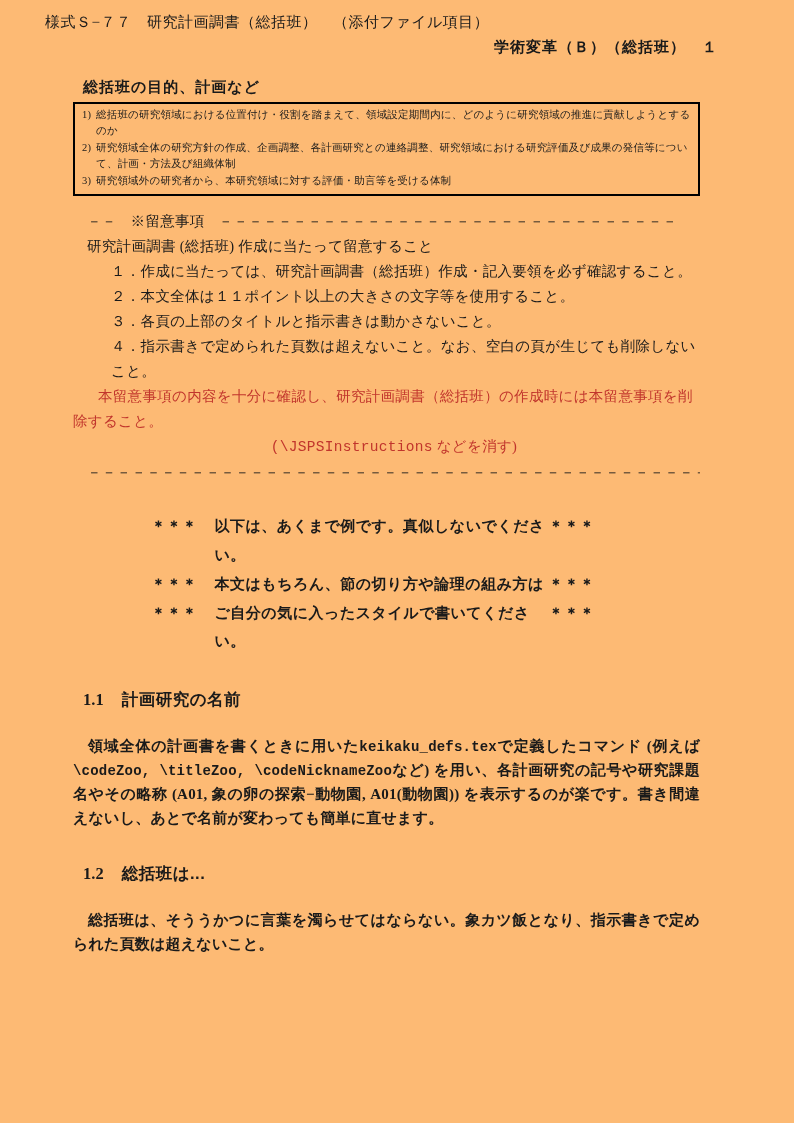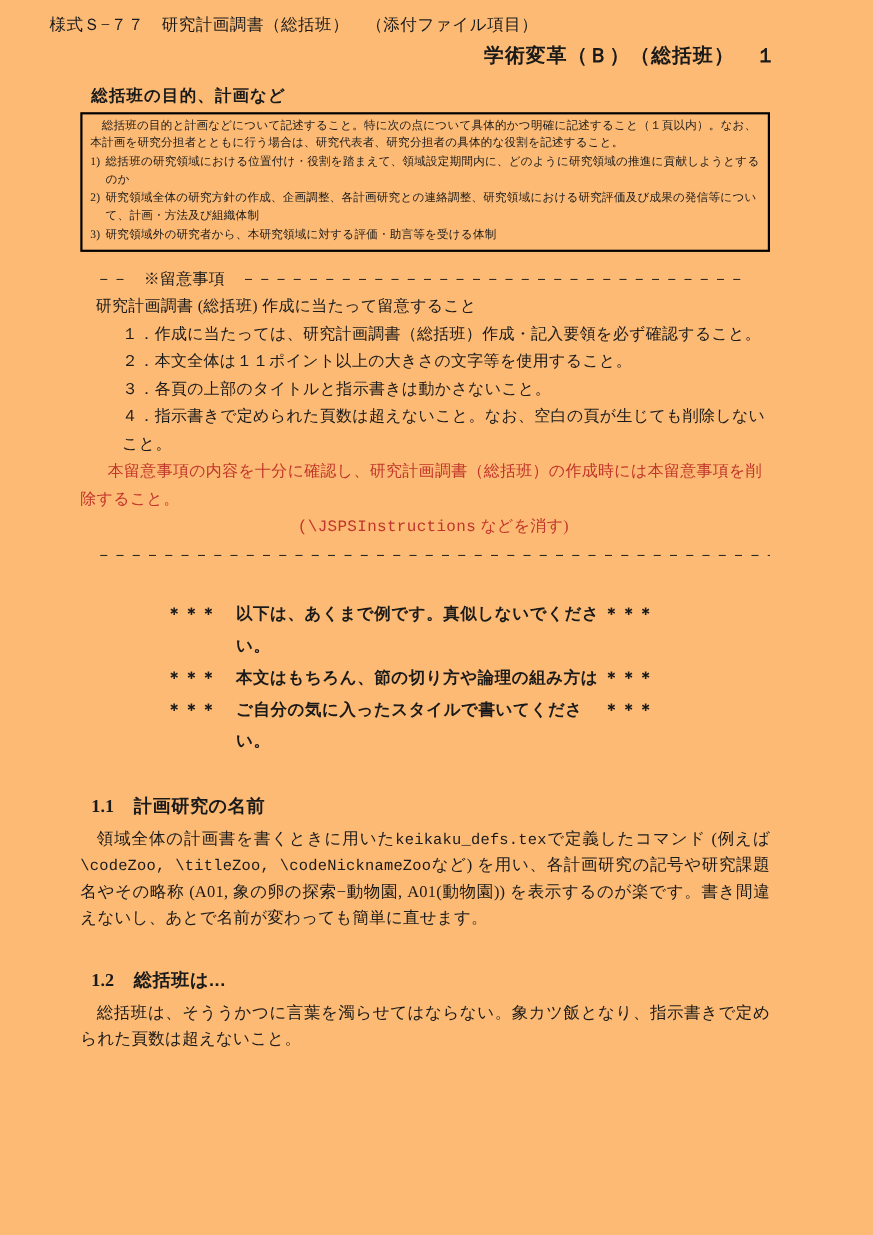--- a/index.html
+++ b/index.html
@@ -13,22 +13,22 @@
     overflow:hidden;
   }
   .serif{font-family:"Liberation Serif","DejaVu Serif",serif;}
   .mono{font-family:"Liberation Mono","DejaVu Sans Mono",monospace;}
 
   .form-label{
     position:absolute;left:45px;top:13px;
     font-size:15px;letter-spacing:.5px;
   }
   .header-right{
-    position:absolute;right:88px;top:38px;
-    font-size:18px;font-weight:bold;
+    position:absolute;right:76px;top:38px;
+    font-size:15px;font-weight:bold;
     font-family:"Liberation Sans","DejaVu Sans",sans-serif;
     letter-spacing:1px;
   }
 
   .content{
     position:absolute;left:73px;top:78px;width:627px;
   }
   .box-title{
     font-size:15px;font-weight:bold;
     font-family:"Liberation Sans","DejaVu Sans",sans-serif;
@@ -75,41 +75,41 @@
   }
   .sec-heading .sec-num{
     font-family:"Liberation Serif","DejaVu Serif",serif;
     margin-right:18px;
   }
   .sec-heading .sec-ttl{
     font-family:"Liberation Sans","DejaVu Sans",sans-serif;
     letter-spacing:.5px;
   }
   .body-para{
-    margin:8px 0 0 0;
+    margin:24px 0 0 0;
     font-size:15px;line-height:1.57;
     text-align:justify;text-indent:1em;
     letter-spacing:.2px;
+    font-weight:bold;
   }
   .body-para .mono{font-size:14px;}
 </style>
 </head>
 <body>
 
 <div class="page">
 
   <div class="form-label serif">様式Ｓ−７７　研究計画調書（総括班）　（添付ファイル項目）</div>
   <div class="header-right">学術変革（Ｂ）（総括班）　１</div>
 
   <div class="content">
 
     <div class="box-title">総括班の目的、計画など</div>
 
     <div class="instruction-box">
-      <p>総括班の目的と計画などについて記述すること。特に次の点について具体的かつ明確に記述すること（１頁以内）。なお、本計画を研究分担者とともに行う場合は、研究代表者、研究分担者の具体的な役割を記述すること。</p>
       <div class="ibox-item">
         <span class="num">1)</span>
         <span class="txt">総括班の研究領域における位置付け・役割を踏まえて、領域設定期間内に、どのように研究領域の推進に貢献しようとするのか</span>
       </div>
       <div class="ibox-item">
         <span class="num">2)</span>
         <span class="txt">研究領域全体の研究方針の作成、企画調整、各計画研究との連絡調整、研究領域における研究評価及び成果の発信等について、計画・方法及び組織体制</span>
       </div>
       <div class="ibox-item">
         <span class="num">3)</span>

